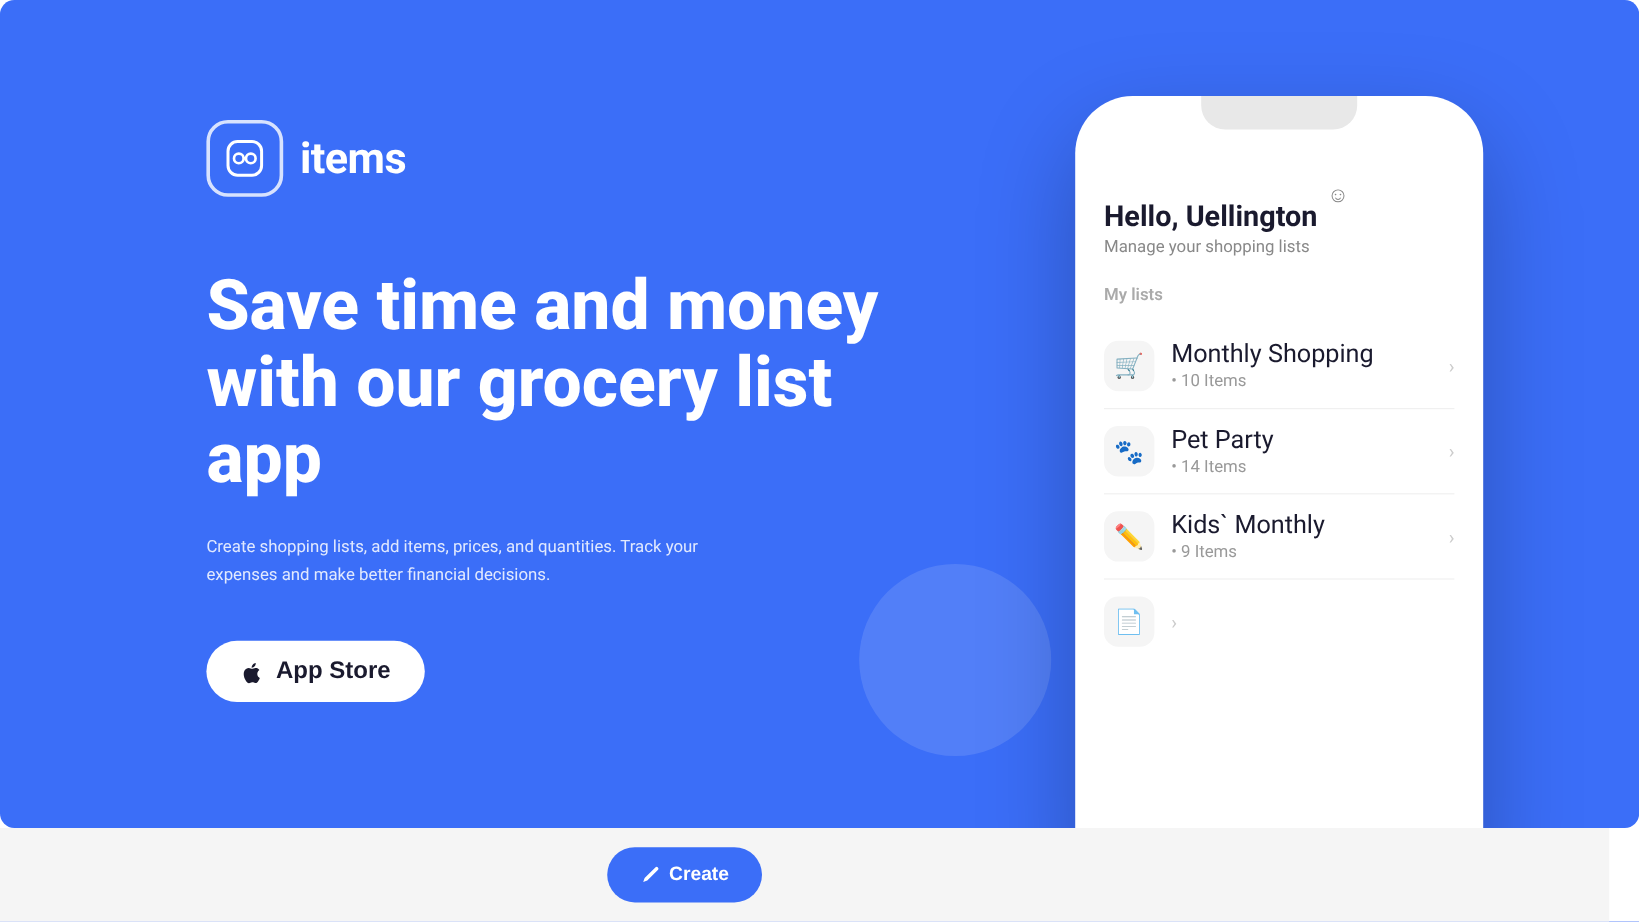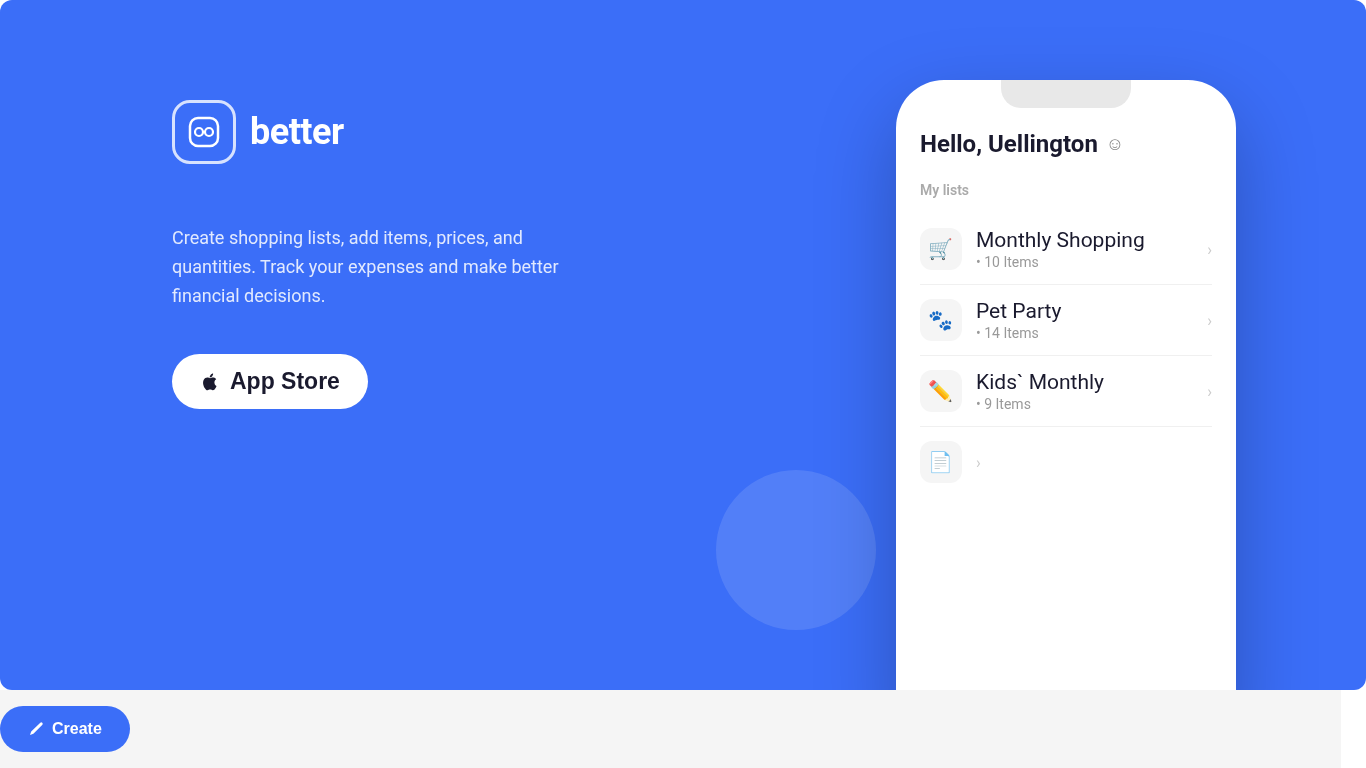--- a/index.html
+++ b/index.html
@@ -69,35 +69,35 @@
     .hero-headline {
       color: white;
       font-size: 58px;
       font-weight: 800;
       line-height: 1.1;
       margin-bottom: 30px;
     }
 
     .hero-description {
       color: rgba(255,255,255,0.85);
-      font-size: 18px;
+      font-size: 14px;
       line-height: 1.6;
       margin-bottom: 44px;
       max-width: 420px;
     }
 
     .app-store-btn {
       display: inline-flex;
-      align-items: center;
+      align-items: flex-end;
       gap: 10px;
       background: white;
       color: #1a1a2e;
       padding: 14px 28px;
       border-radius: 50px;
-      font-size: 23px;
+      font-size: 20px;
       font-weight: 600;
       cursor: pointer;
       border: none;
     }
 
     
     .phone-wrapper {
       position: absolute;
       right: 130px;
       top: 80px;
@@ -140,20 +140,21 @@
     .greeting-row {
       display: flex;
       align-items: center;
       gap: 8px;
     }
 
     .greeting-name {
       font-size: 24px;
       font-weight: 700;
       color: #1a1a2e;
+      margin-top: 36px;
     }
 
     .greeting-icon {
       font-size: 18px;
       color: #888;
     }
 
     .greeting-sub {
       font-size: 14px;
       color: #888;
@@ -218,21 +219,21 @@
     
     .bottom-bar {
       width: 1341px;
       height: 78px;
       background: #f5f5f5;
       position: absolute;
       bottom: 0;
       left: 0;
       display: flex;
       align-items: center;
-      justify-content: flex-start;
+      justify-content: center;
       padding-right: 200px;
     }
 
     .create-btn {
       display: flex;
       align-items: center;
       gap: 8px;
       background: #3b6ef8;
       color: white;
       padding: 14px 28px;
@@ -256,24 +257,25 @@
     
     <div class="logo-area">
       <div class="logo-icon">
         <svg width="36" height="36" viewBox="0 0 36 36" fill="none">
           <rect x="4" y="4" width="28" height="28" rx="8" stroke="white" stroke-width="2.5" fill="none"></rect>
           <circle cx="13" cy="18" r="4" stroke="white" stroke-width="2.2" fill="none"></circle>
           <circle cx="23" cy="18" r="4" stroke="white" stroke-width="2.2" fill="none"></circle>
           <line x1="17" y1="18" x2="19" y2="18" stroke="white" stroke-width="2.2"></line>
         </svg>
       </div>
-      <span class="logo-text">better</span>
-    </div>
-
-    
+      <span class="logo-text">items</span>
+    </div>
+
+    
+    <h1 class="hero-headline">Save time and money with our grocery list app</h1>
 
     
     <p class="hero-description">Create shopping lists, add items, prices, and quantities. Track your expenses and make better financial decisions.</p>
 
     
     <button class="app-store-btn">
       <svg width="20" height="20" viewBox="0 0 20 20" fill="currentColor">
         <path d="M14.4 10.5c0-2.1 1.7-3.1 1.8-3.2-1-1.5-2.5-1.7-3-1.7-1.3-.1-2.5.7-3.1.7-.7 0-1.7-.7-2.8-.7-1.4 0-2.7.8-3.5 2.1-1.5 2.6-.4 6.4 1.1 8.5.7 1 1.5 2.1 2.6 2.1 1 0 1.4-.7 2.7-.7 1.2 0 1.6.7 2.7.6 1.1 0 1.8-1 2.5-2 .8-1.1 1.1-2.2 1.1-2.3-.1 0-2.1-.8-2.1-3.4zM12.2 4.3c.6-.7 1-1.7.9-2.7-.9 0-1.9.6-2.5 1.3-.5.6-1 1.6-.9 2.5 1 .1 1.9-.5 2.5-1.1z"></path>
       </svg>
       <span>App Store</span>
@@ -284,20 +286,21 @@
   <div class="phone-wrapper">
     <div class="phone-frame">
       <div class="phone-notch"></div>
       <div class="phone-content">
 
         <div class="greeting-section">
           <div class="greeting-row">
             <span class="greeting-name">Hello, Uellington</span>
             <span class="greeting-icon">☺</span>
           </div>
+          <div class="greeting-sub">Manage your shopping lists</div>
         </div>
 
         <div class="my-lists-label">My lists</div>
 
         <div id="lists-container">
             <div class="list-item">
       <div class="list-icon-wrap">🛒</div>
       <div class="list-info">
         <div class="list-name">Monthly Shopping</div>
         <div class="list-count">• 10 Items</div>

